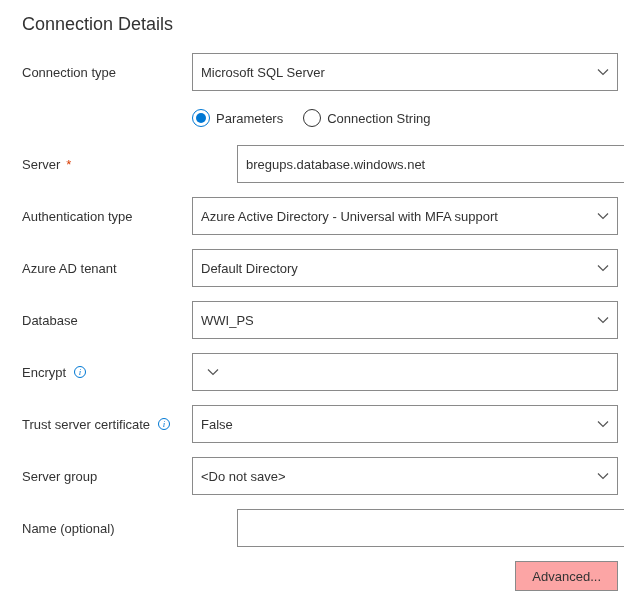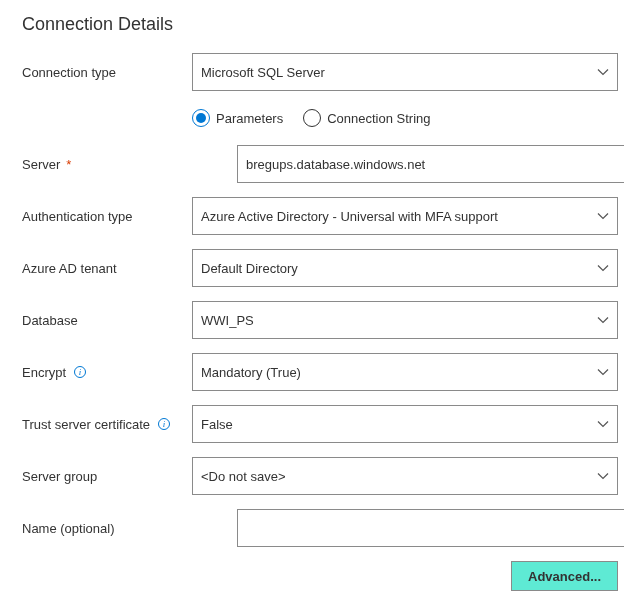--- a/index.html
+++ b/index.html
@@ -124,27 +124,26 @@
     display: flex;
     justify-content: flex-end;
     margin-top: 8px;
     margin-bottom: 14px;
   }
   .btn {
     height: 30px;
     padding: 0 16px;
     font-size: 13px;
     border: 1px solid #8a8a8a;
-    background: #5eead4;
+    background: #fca5a5;
     cursor: pointer;
     display: inline-flex;
     align-items: center;
     justify-content: center;
     color: #333;
-    font-weight: bold;
   }
   .footer {
     background: #f3f3f3;
     padding: 12px 6px;
     display: flex;
     justify-content: flex-end;
     gap: 10px;
     border-top: 1px solid #f3f3f3;
   }
   .btn-primary {
@@ -242,21 +241,20 @@
     </div>
   </div>
 
   <div class="form-row">
     <div class="label-col">
       <span>Encrypt</span>
       <span class="info-icon">i</span>
     </div>
     <div class="field-col">
       <div class="select-wrap">
-        <span class="sel-text">Mandatory (True)</span>
         <svg class="chev" viewBox="0 0 12 12">
             <path d="M1 3.5 L6 8.5 L11 3.5" stroke="#555" stroke-width="1.2" fill="none"></path>
           </svg>
       </div>
     </div>
   </div>
 
   <div class="form-row">
     <div class="label-col">
       <span>Trust server certificate</span>

